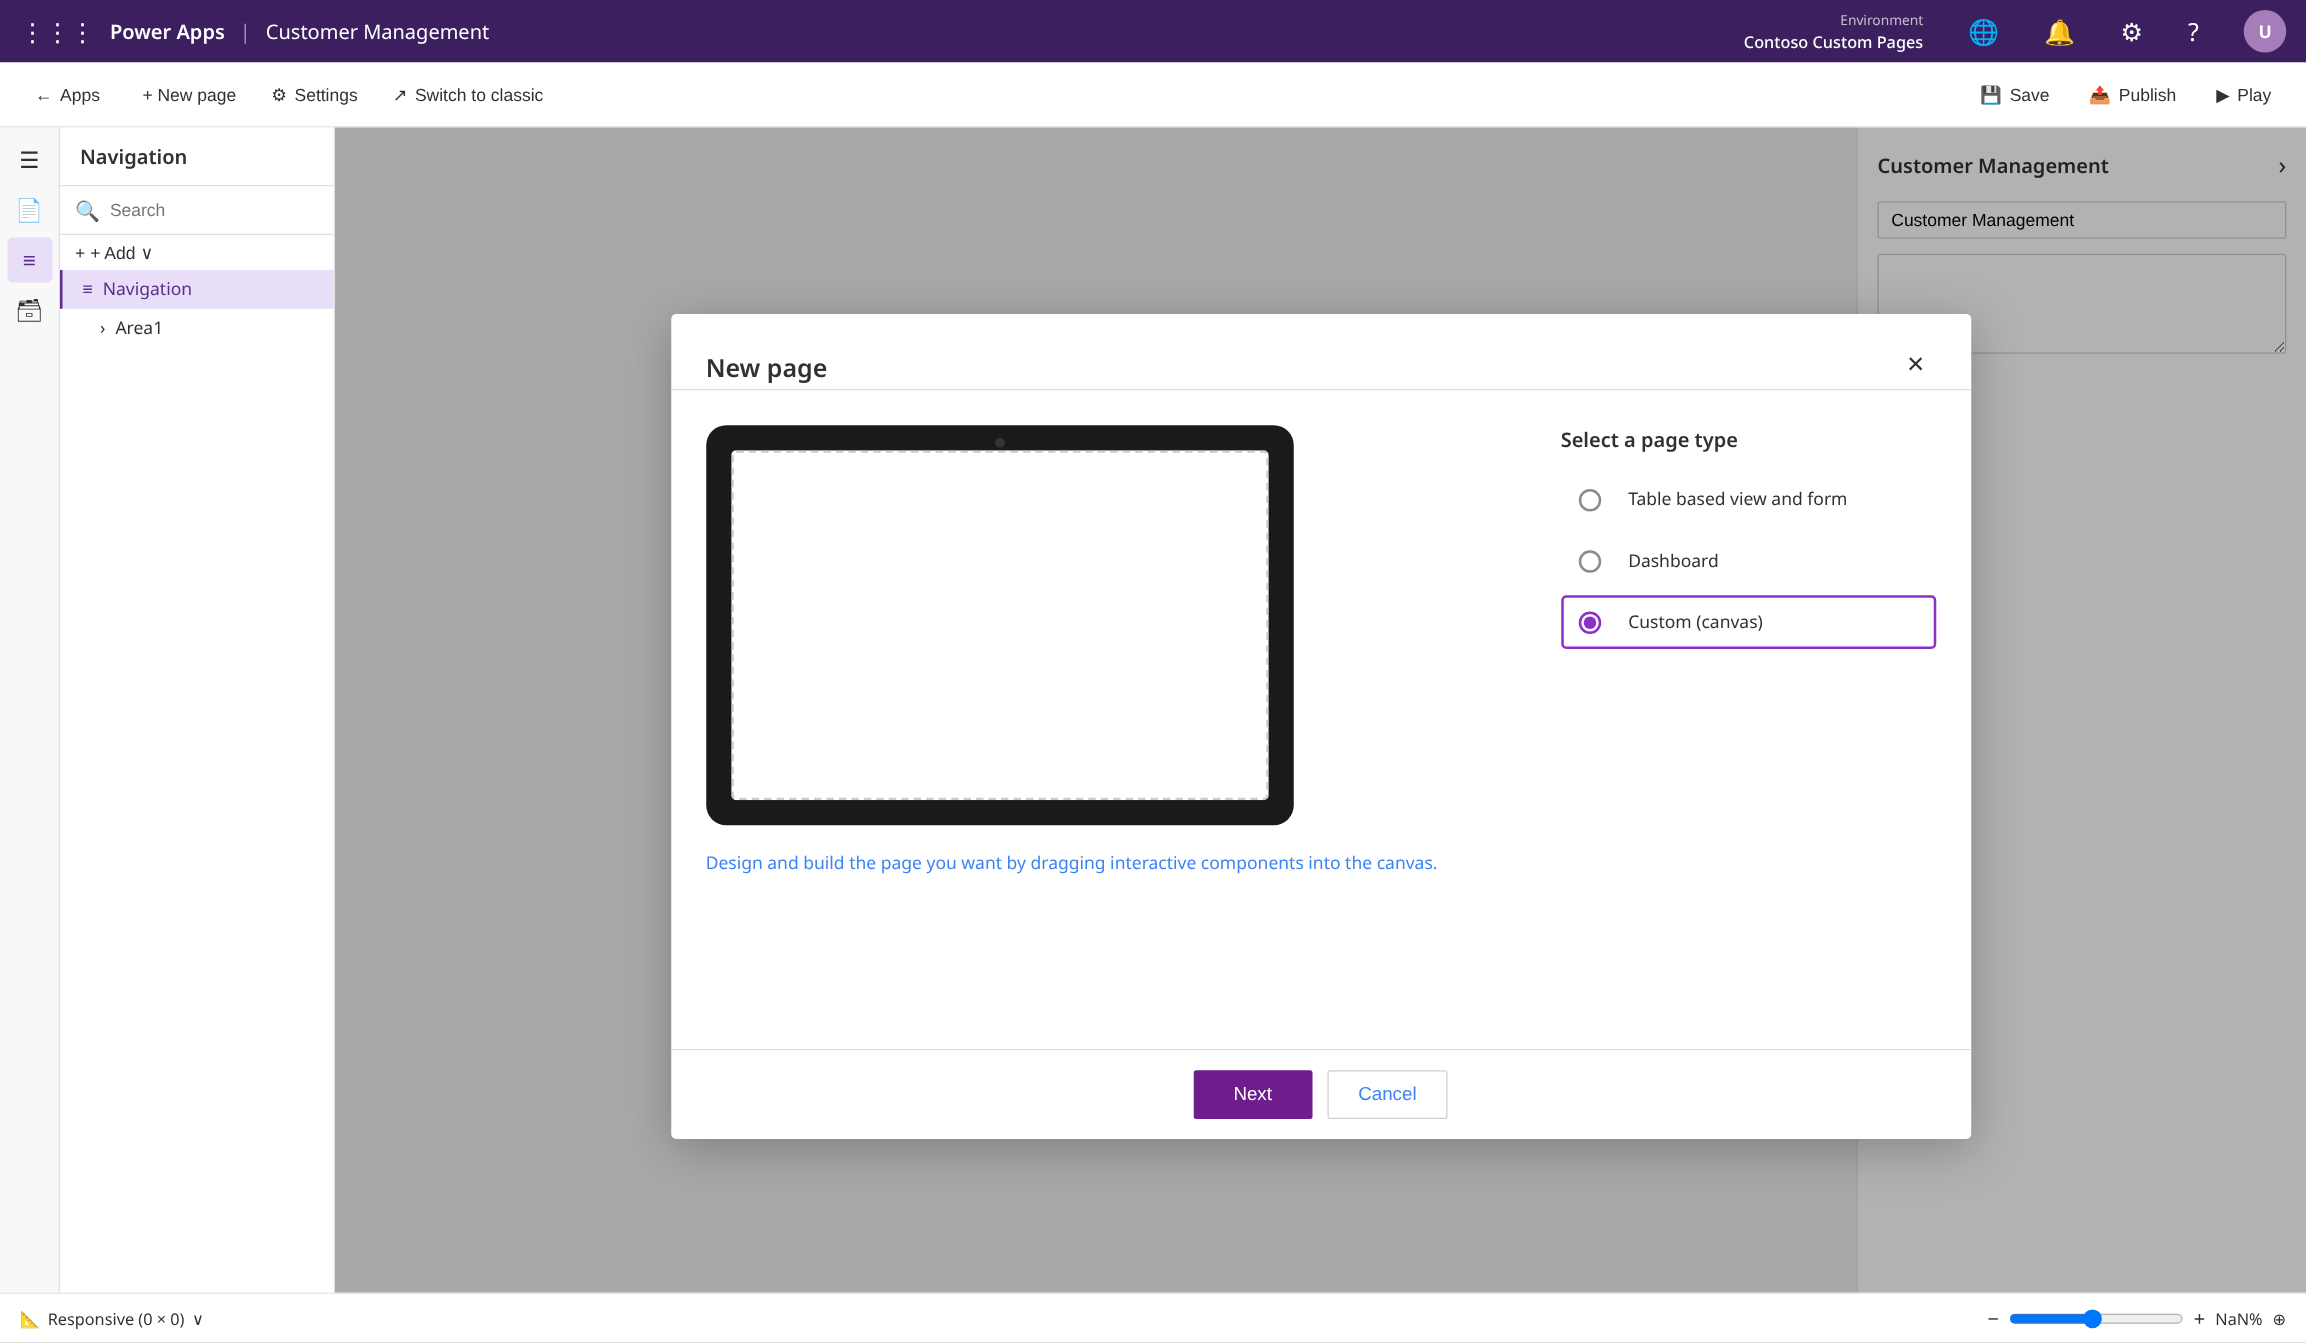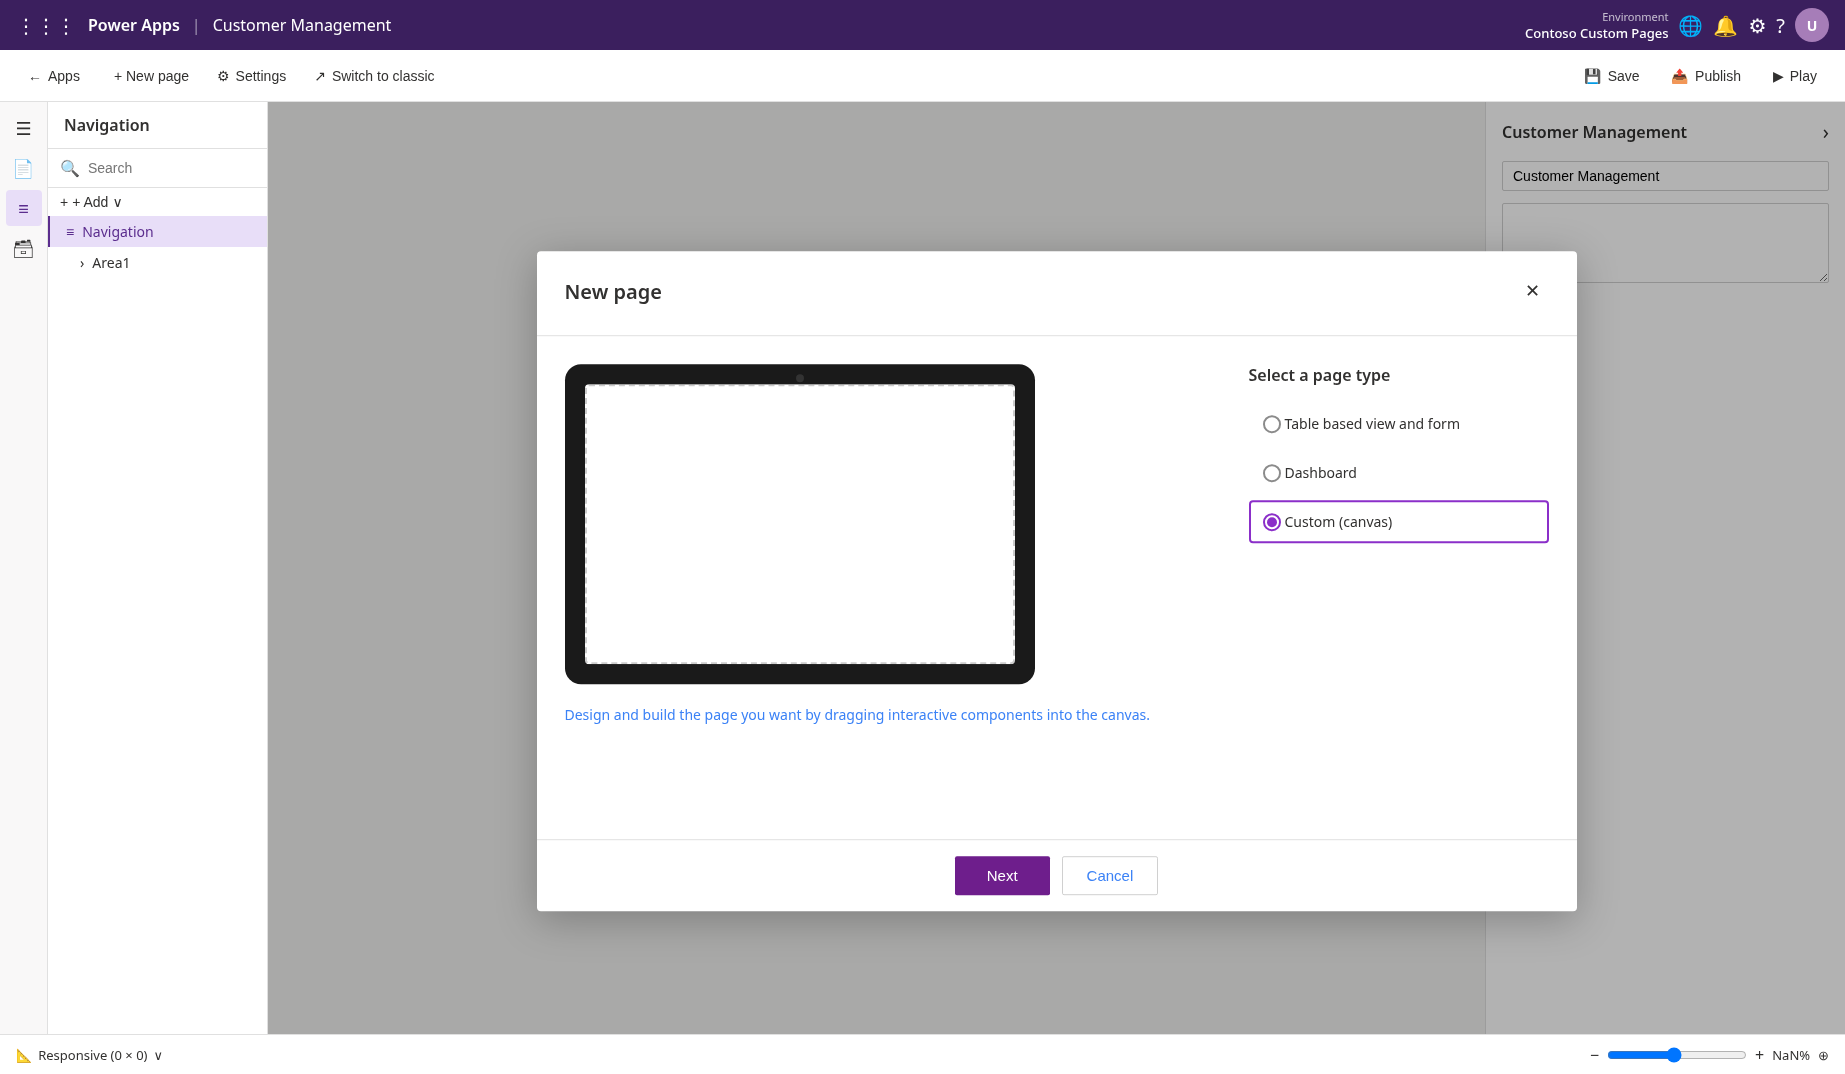--- a/index.html
+++ b/index.html
@@ -176,24 +176,24 @@
       background: white;
       width: 1040px;
       min-height: 660px;
       border-radius: 4px;
       box-shadow: 0 8px 40px rgba(0,0,0,0.25);
       z-index: 200;
       display: flex;
       flex-direction: column;
     }
     .modal-header {
-      padding: 24px 28px 28px;
+      padding: 24px 28px 4px;
       border-bottom: 1px solid #e0e0e0;
       display: flex;
-      align-items: center;
+      align-items: flex-end;
       justify-content: space-between;
     }
     .modal-title {
       font-size: 20px;
       font-weight: 600;
       color: #323130;
     }
     .modal-close {
       width: 32px; height: 32px;
       border: none; background: none;
@@ -255,21 +255,21 @@
     
     .page-type-label {
       font-size: 16px;
       font-weight: 600;
       color: #323130;
       margin-bottom: 16px;
     }
     .radio-option {
       display: flex;
       align-items: center;
-      gap: 4px;
+      gap: 22px;
       padding: 10px 12px;
       margin-bottom: 6px;
       cursor: pointer;
       border-radius: 4px;
       border: 2px solid transparent;
     }
     .radio-option.selected {
       border: 2px solid #8b2fc9;
       border-radius: 4px;
     }
@@ -343,21 +343,21 @@
   </style>
 </head>
 <body>
 
 <div class="top-nav">
   <div style="display:flex;align-items:center;gap:12px;width:100%;">
     <span style="color:white;font-size:20px;cursor:pointer;">⋮⋮⋮</span>
     <span style="color:white;font-size:16px;font-weight:600;">Power Apps</span>
     <span style="color:rgba(255,255,255,0.5);font-size:16px;">|</span>
     <span style="color:white;font-size:16px;">Customer Management</span>
-    <div style="margin-left:auto;display:flex;align-items:center;gap:10px;">
+    <div style="margin-left:auto;display:flex;align-items:center;gap:36px;">
       <div style="text-align:right;">
         <div style="font-size:11px;color:rgba(255,255,255,0.7);">Environment</div>
         <div style="font-size:13px;color:white;font-weight:500;">Contoso Custom Pages</div>
       </div>
       <span style="color:white;font-size:20px;">🌐</span>
       <span style="color:white;font-size:20px;cursor:pointer;">🔔</span>
       <span style="color:white;font-size:20px;cursor:pointer;">⚙</span>
       <span style="color:white;font-size:20px;cursor:pointer;">?</span>
       <div class="nav-avatar">U</div>
     </div>

